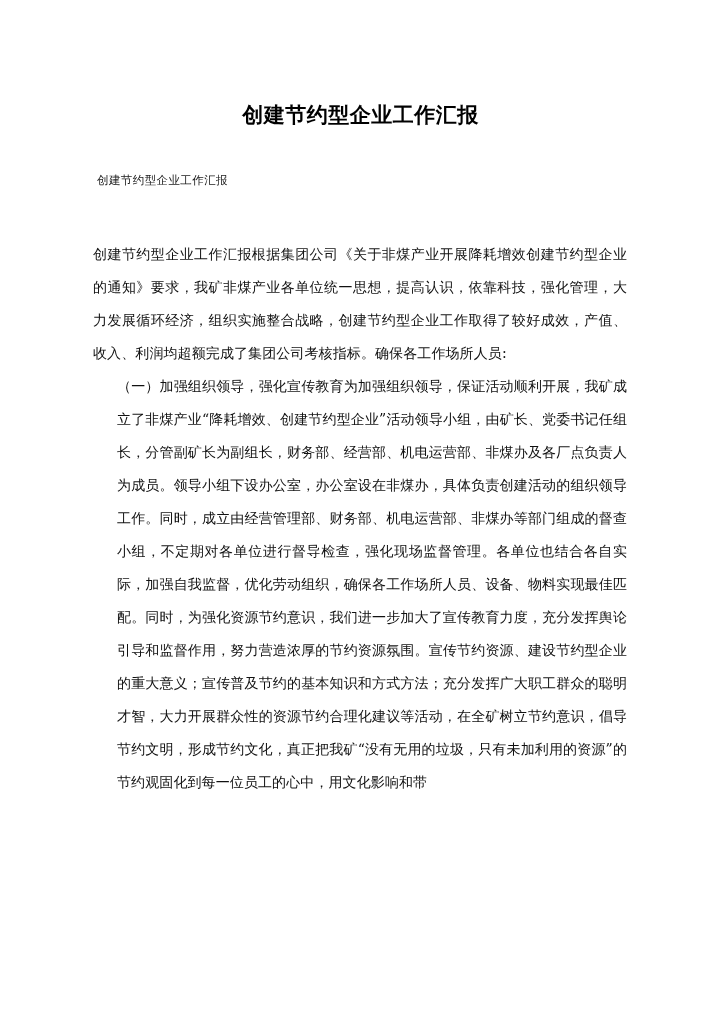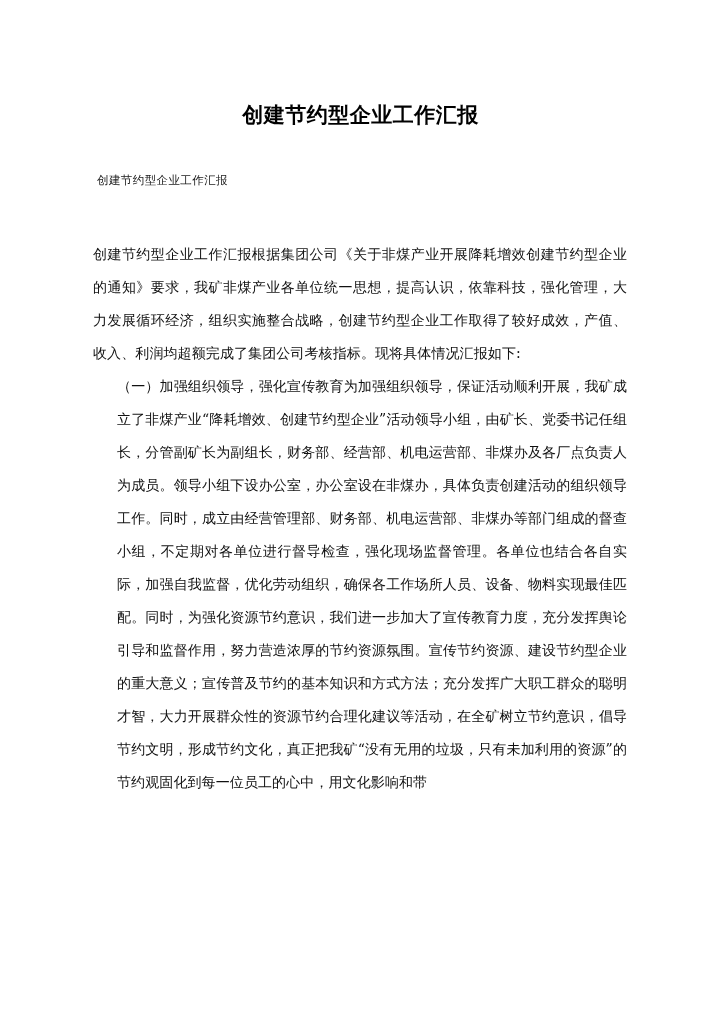--- a/index.html
+++ b/index.html
@@ -67,17 +67,17 @@
 </head>
 <body>
 
 <div class="page">
 
   <h1 class="doc-title">创建节约型企业工作汇报</h1>
 
   <div class="doc-subtitle"> 创建节约型企业工作汇报</div>
 
   <div class="body-block">
-    <p class="para">创建节约型企业工作汇报根据集团公司《关于非煤产业开展降耗增效创建节约型企业的通知》要求，我矿非煤产业各单位统一思想，提高认识，依靠科技，强化管理，大力发展循环经济，组织实施整合战略，创建节约型企业工作取得了较好成效，产值、收入、利润均超额完成了集团公司考核指标。现将具体情况汇报如下:</p>
+    <p class="para">创建节约型企业工作汇报根据集团公司《关于非煤产业开展降耗增效创建节约型企业的通知》要求，我矿非煤产业各单位统一思想，提高认识，依靠科技，强化管理，大力发展循环经济，组织实施整合战略，创建节约型企业工作取得了较好成效，产值、收入、利润均超额完成了集团公司考核指标。确保各工作场所人员:</p>
     <p class="para">（一）加强组织领导，强化宣传教育为加强组织领导，保证活动顺利开展，我矿成立了非煤产业“降耗增效、创建节约型企业”活动领导小组，由矿长、党委书记任组长，分管副矿长为副组长，财务部、经营部、机电运营部、非煤办及各厂点负责人为成员。领导小组下设办公室，办公室设在非煤办，具体负责创建活动的组织领导工作。同时，成立由经营管理部、财务部、机电运营部、非煤办等部门组成的督查小组，不定期对各单位进行督导检查，强化现场监督管理。各单位也结合各自实际，加强自我监督，优化劳动组织，确保各工作场所人员、设备、物料实现最佳匹配。同时，为强化资源节约意识，我们进一步加大了宣传教育力度，充分发挥舆论引导和监督作用，努力营造浓厚的节约资源氛围。宣传节约资源、建设节约型企业的重大意义；宣传普及节约的基本知识和方式方法；充分发挥广大职工群众的聪明才智，大力开展群众性的资源节约合理化建议等活动，在全矿树立节约意识，倡导节约文明，形成节约文化，真正把我矿“没有无用的垃圾，只有未加利用的资源”的节约观固化到每一位员工的心中，用文化影响和带</p>
   </div>
 
 </div>
 
 </body></html>

